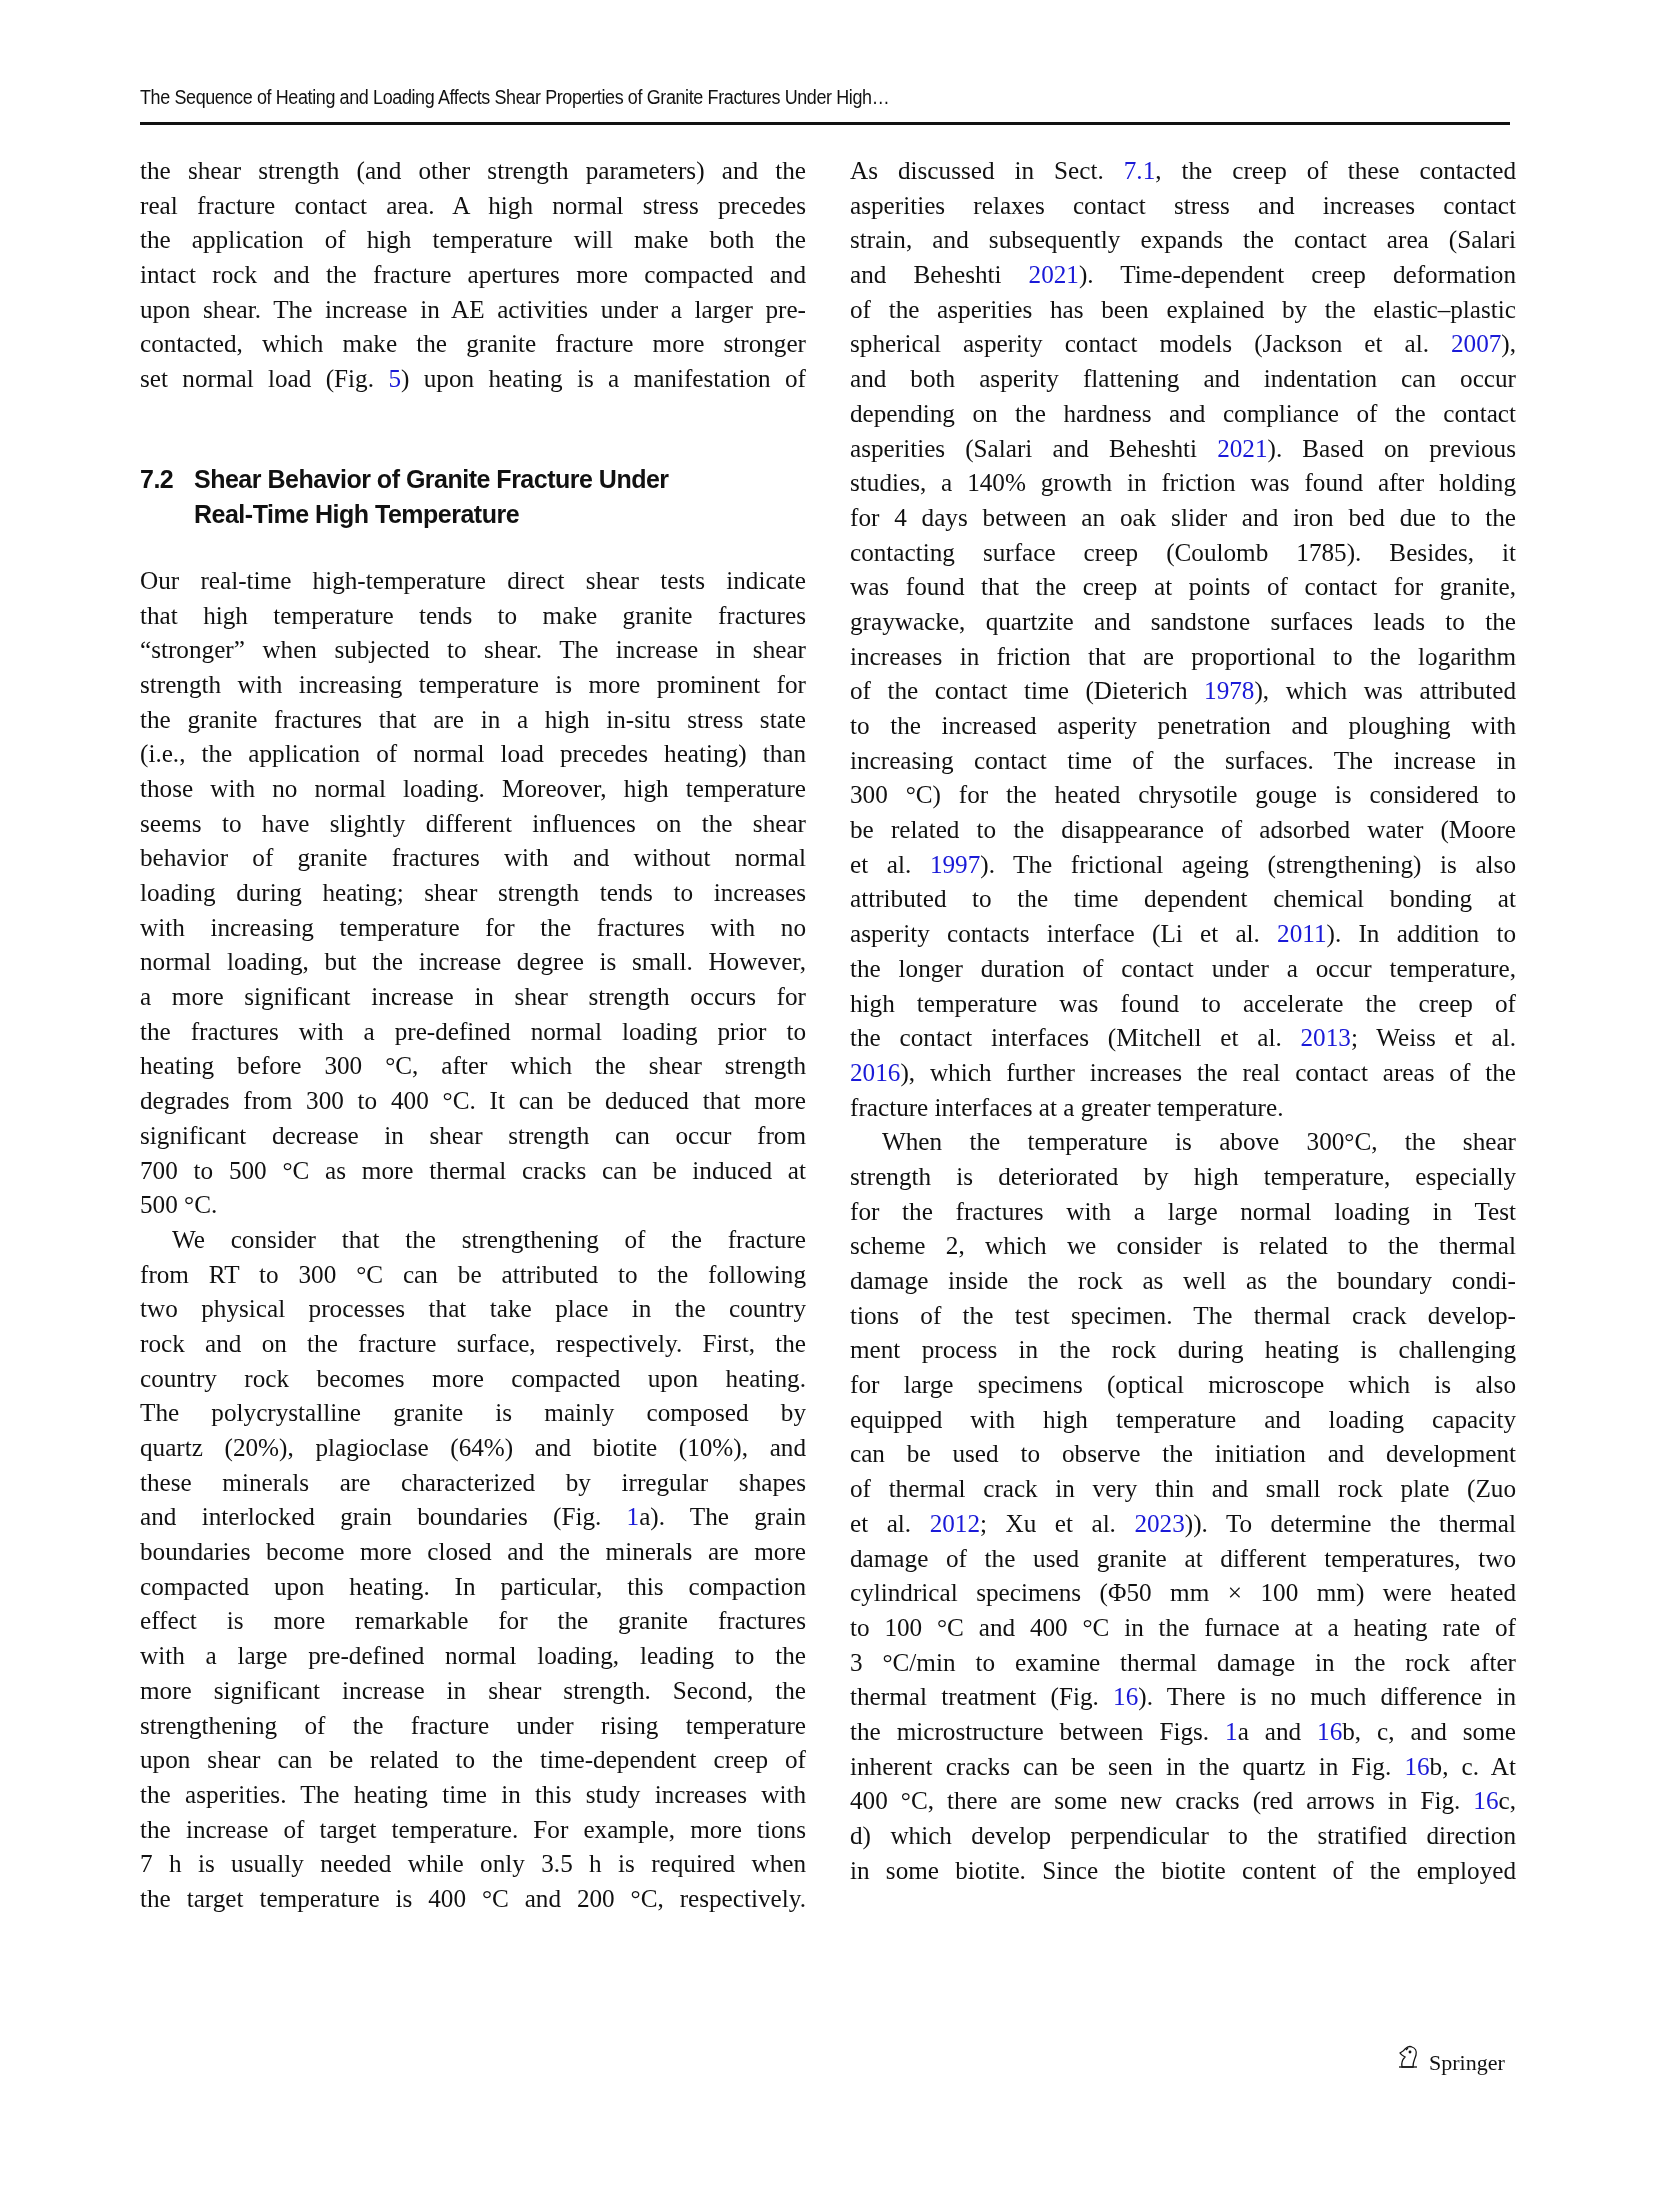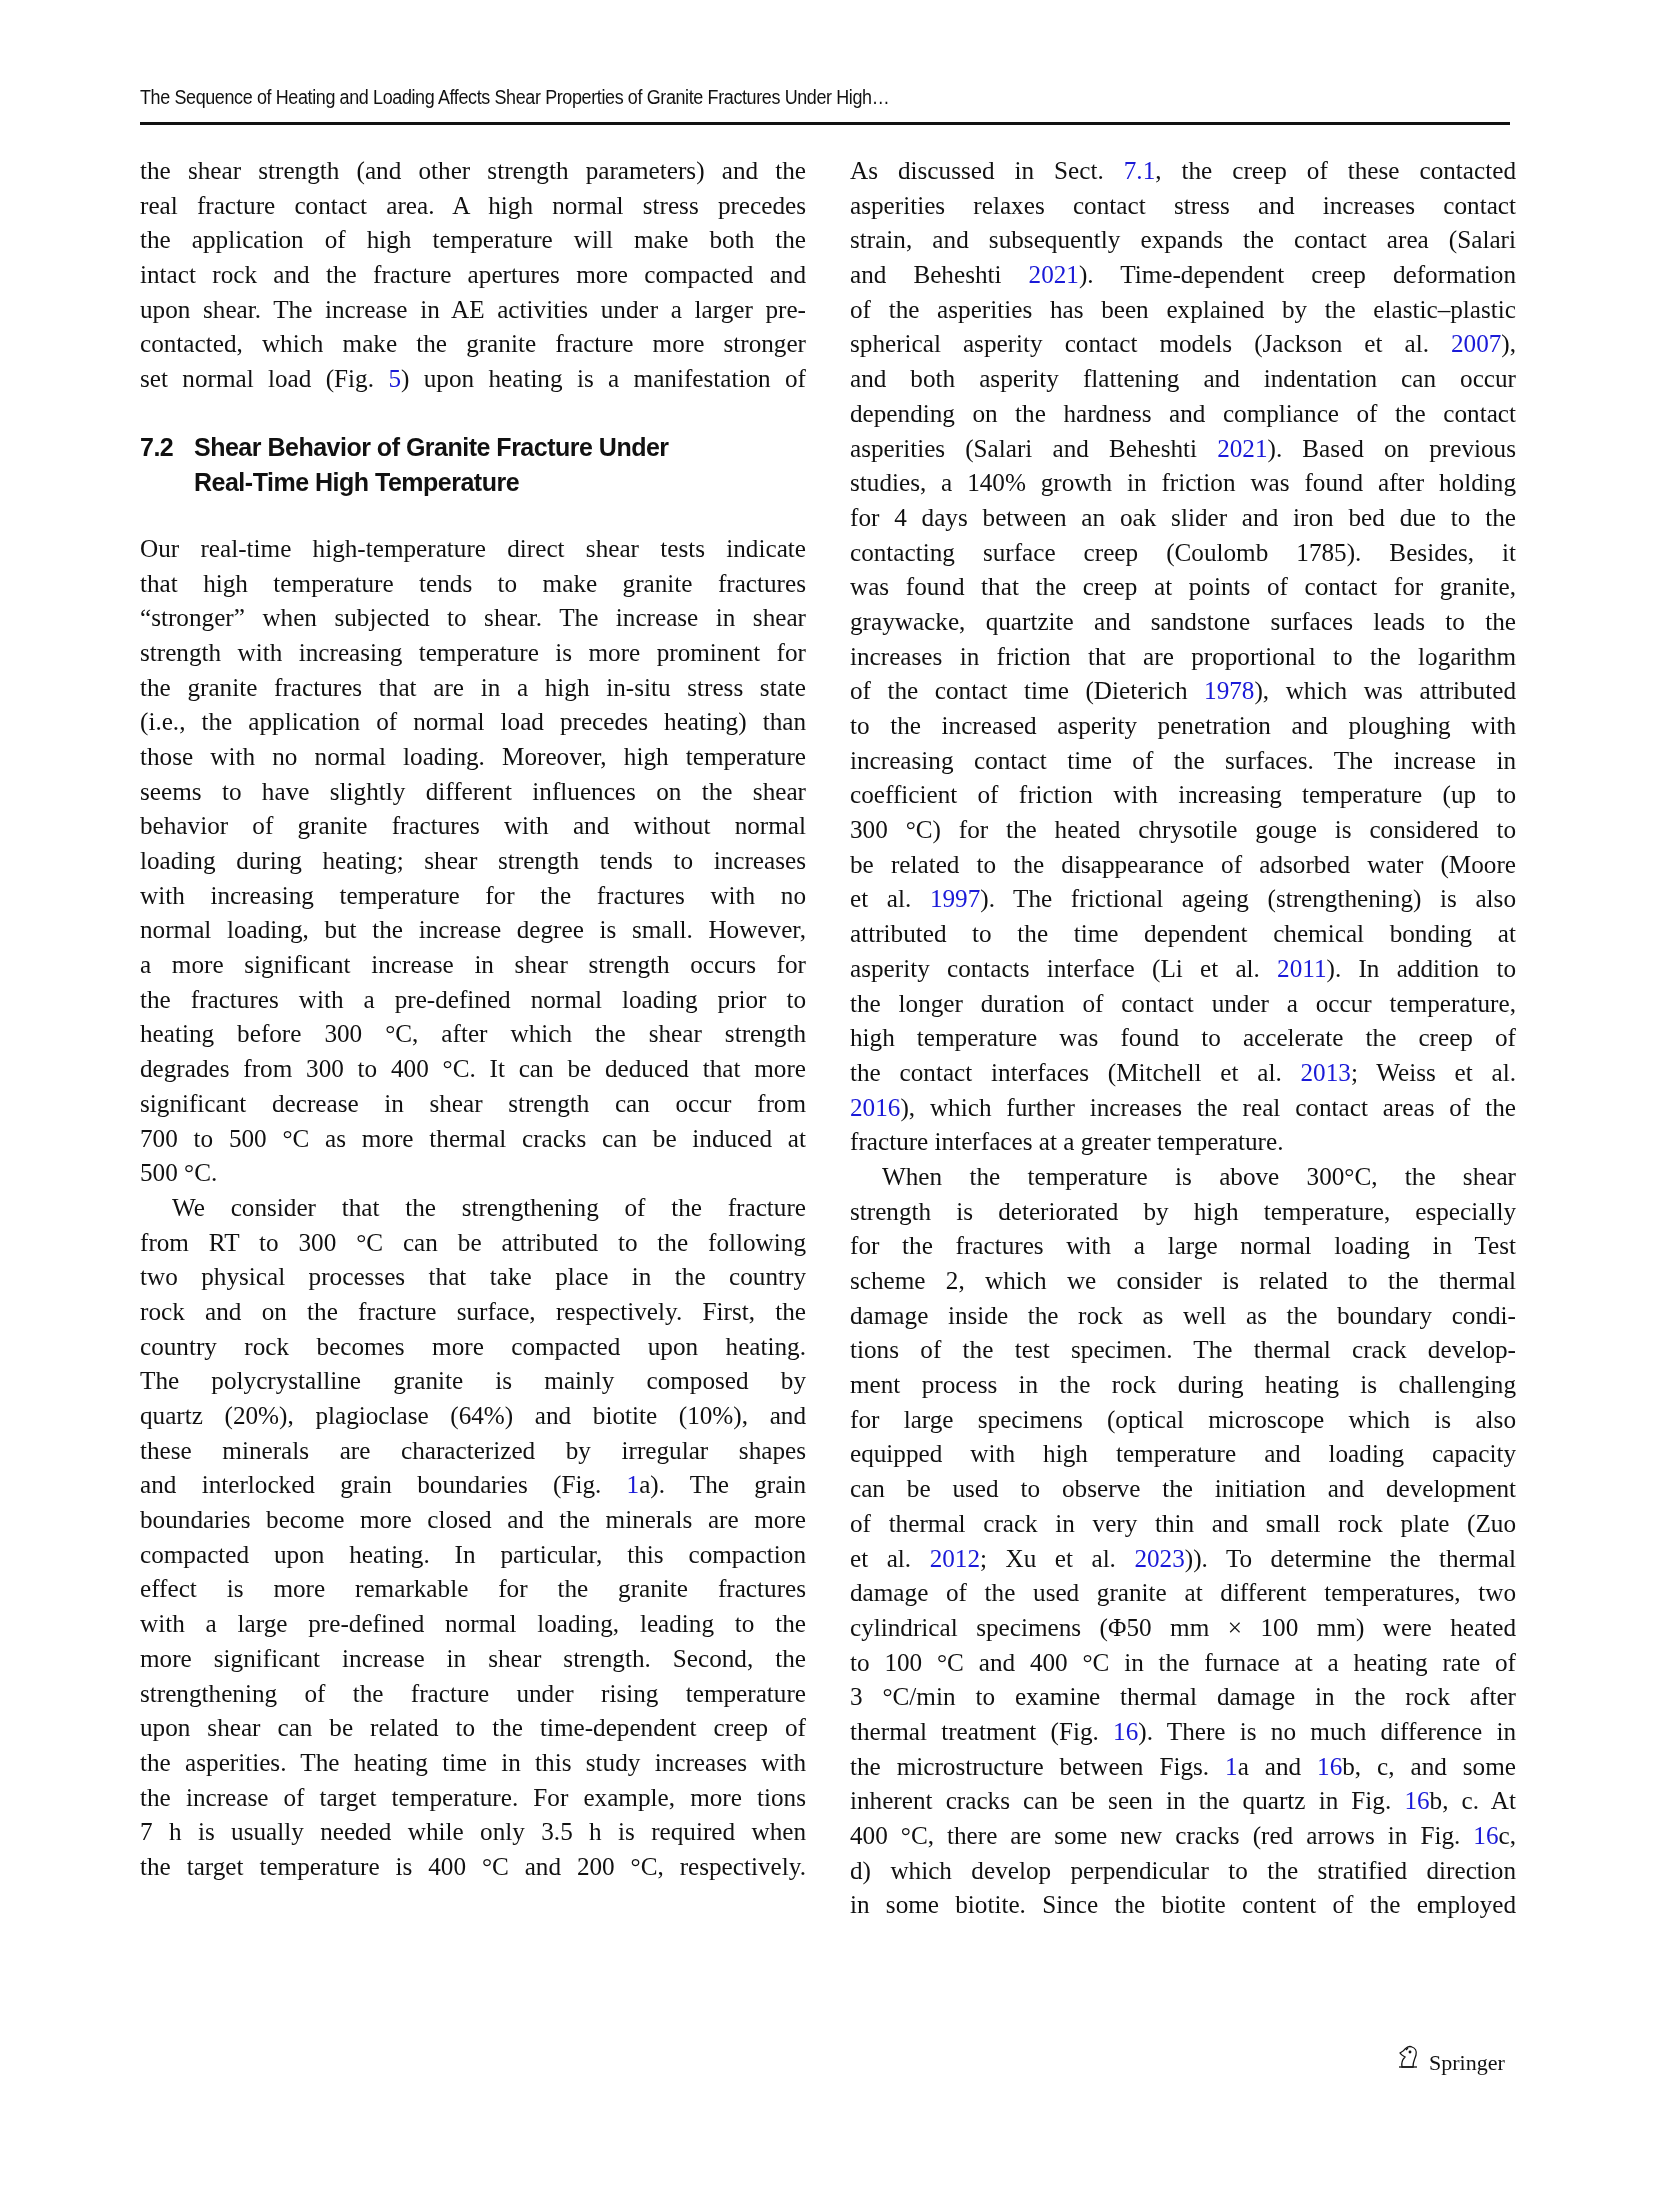--- a/index.html
+++ b/index.html
@@ -58,20 +58,21 @@
     font-weight: bold;
     font-size: 25px;
     line-height: 35px;
     margin-top: 33px;
     margin-bottom: 32px;
     letter-spacing: -0.5px;
   }
   .section-heading .num {
     display: inline-block;
     width: 54px;
+    margin-top: 32px;
   }
   .section-heading .title-line2 {
     display: block;
     padding-left: 54px;
   }
   .footer-logo {
     position: absolute;
     left: 1395px;
     top: 2044px;
     display: flex;
@@ -163,21 +164,20 @@
       <span class="line">asperities (Salari and Beheshti <span class="ref">2021</span>). Based on previous</span>
       <span class="line">studies, a 140% growth in friction was found after holding</span>
       <span class="line">for 4 days between an oak slider and iron bed due to the</span>
       <span class="line">contacting surface creep (Coulomb 1785). Besides, it</span>
       <span class="line">was found that the creep at points of contact for granite,</span>
       <span class="line">graywacke, quartzite and sandstone surfaces leads to the</span>
       <span class="line">increases in friction that are proportional to the logarithm</span>
       <span class="line">of the contact time (Dieterich <span class="ref">1978</span>), which was attributed</span>
       <span class="line">to the increased asperity penetration and ploughing with</span>
       <span class="line">increasing contact time of the surfaces. The increase in</span>
-      <span class="line">coefficient of friction with increasing temperature (up to</span>
       <span class="line">300 °C) for the heated chrysotile gouge is considered to</span>
       <span class="line">be related to the disappearance of adsorbed water (Moore</span>
       <span class="line">et al. <span class="ref">1997</span>). The frictional ageing (strengthening) is also</span>
       <span class="line">attributed to the time dependent chemical bonding at</span>
       <span class="line">asperity contacts interface (Li et al. <span class="ref">2011</span>). In addition to</span>
       <span class="line">the longer duration of contact under a occur temperature,</span>
       <span class="line">high temperature was found to accelerate the creep of</span>
       <span class="line">the contact interfaces (Mitchell et al. <span class="ref">2013</span>; Weiss et al.</span>
       <span class="line"><span class="ref">2016</span>), which further increases the real contact areas of the</span>
       <span class="line last">fracture interfaces at a greater temperature.</span>

